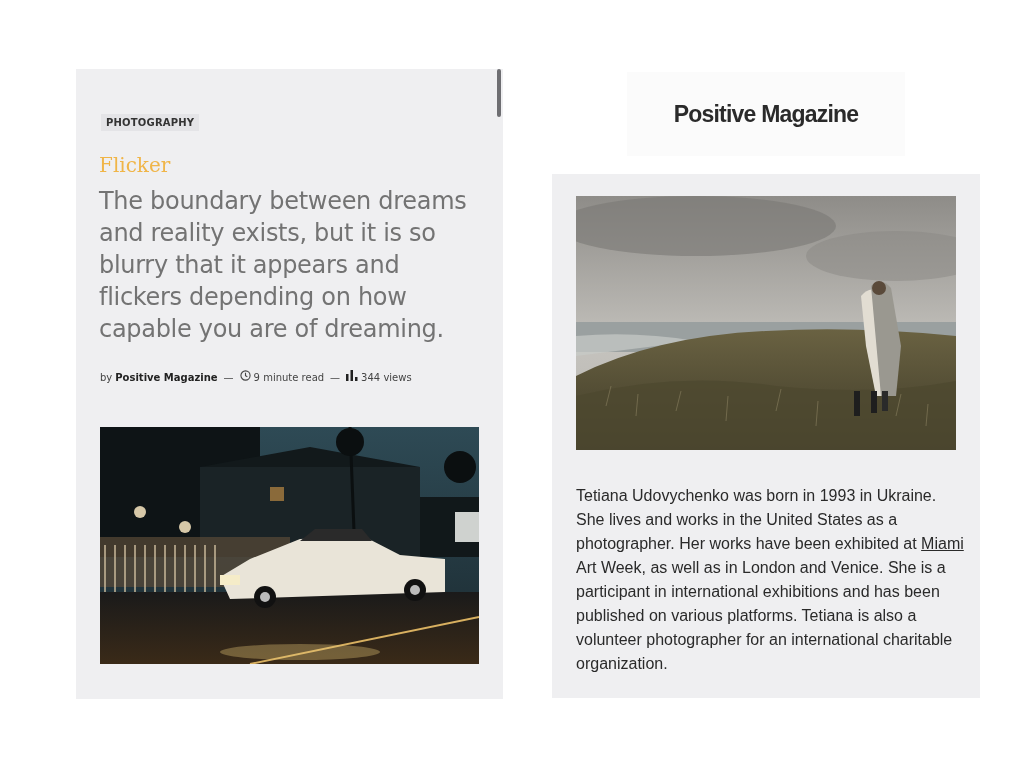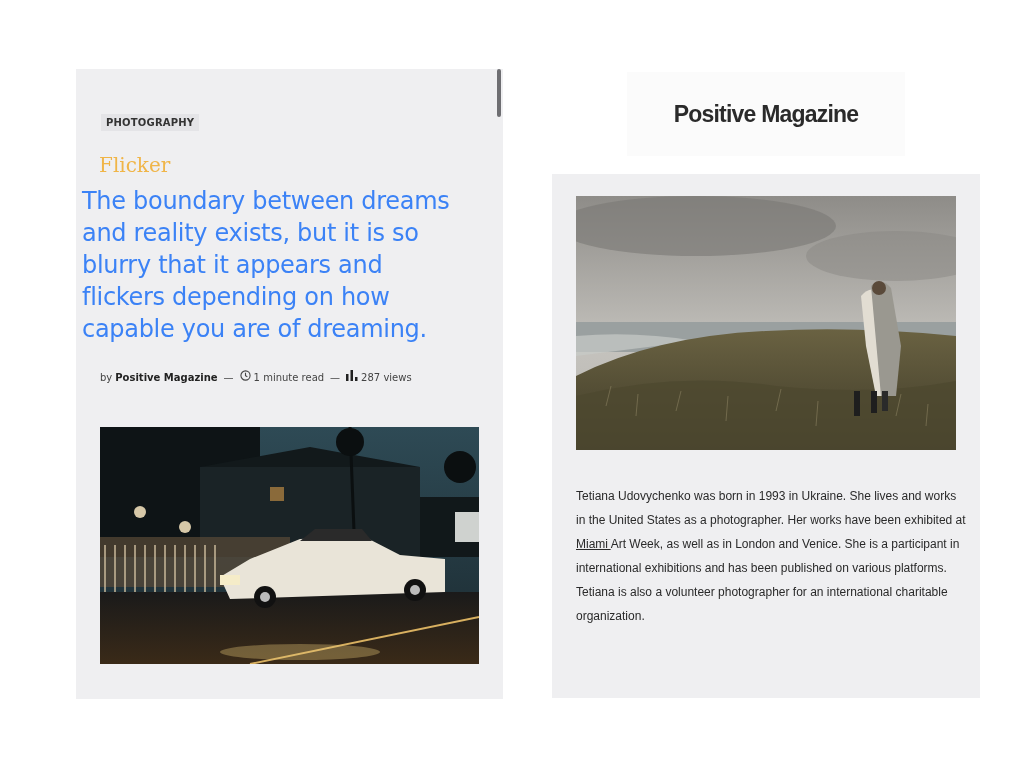--- a/index.html
+++ b/index.html
@@ -1,29 +1,29 @@
 <!DOCTYPE html>
 <html><head>
 <meta charset="utf-8">
 <style>
   html, body { margin:0; padding:0; }
   body { width:1024px; height:768px; background:#ffffff; position:relative; overflow:hidden; font-family:"Liberation Sans", sans-serif; }
   .left-panel { position:absolute; left:76px; top:69px; width:427px; height:630px; background:#efeff1; }
   .scrollbar { position:absolute; left:497px; top:69px; width:4px; height:48px; background:#6e6e72; border-radius:2px; }
   .tag { position:absolute; left:101px; top:114px; padding:3px 5px; background:#e4e4e7; font-family:"DejaVu Sans", sans-serif; font-weight:bold; font-size:10px; color:#333; letter-spacing:0.2px; }
   .title { position:absolute; left:99px; top:153px; font-family:"DejaVu Serif", serif; font-size:20px; color:#f0b548; }
-  .subtitle { position:absolute; left:82px; top:185px; width:390px; font-family:"DejaVu Sans", sans-serif; font-size:24px; line-height:32px; color:#3b82f6; letter-spacing:-0.3px; }
+  .subtitle { position:absolute; left:99px; top:185px; width:390px; font-family:"DejaVu Sans", sans-serif; font-size:24px; line-height:32px; color:#737373; letter-spacing:-0.3px; }
   .meta { position:absolute; left:100px; top:370px; font-family:"DejaVu Sans", sans-serif; font-size:10px; color:#444; display:flex; align-items:flex-end; gap:6px; white-space:nowrap; }
   .meta b { color:#222; }
   .photo-left { position:absolute; left:100px; top:427px; width:379px; height:237px; overflow:hidden; }
   .logo-box { position:absolute; left:627px; top:72px; width:278px; height:84px; background:#fbfbfb; display:flex; align-items:center; justify-content:center; }
   .logo-text { font-family:"Liberation Sans", sans-serif; font-weight:bold; font-size:23px; color:#2a2a2a; letter-spacing:-0.8px; }
   .right-panel { position:absolute; left:552px; top:174px; width:428px; height:524px; background:#efeff1; }
   .photo-right { position:absolute; left:576px; top:196px; width:380px; height:254px; overflow:hidden; }
-  .bio { position:absolute; left:576px; top:484px; width:390px; font-family:"Liberation Sans", sans-serif; font-size:12px; line-height:24px; color:#2a2a2a; }
+  .bio { position:absolute; left:576px; top:484px; width:390px; font-family:"Liberation Sans", sans-serif; font-size:16px; line-height:24px; color:#2a2a2a; }
   .bio a { color:#2a2a2a; text-decoration:underline; }
 </style>
 </head>
 <body>
 
 <div class="left-panel"></div>
 <div class="scrollbar"></div>
 
 <div class="tag">PHOTOGRAPHY</div>
 <div class="title">Flicker</div>
@@ -32,30 +32,30 @@
 <div class="meta">
   <span>by</span>
   <b style="margin-left:-3px;">Positive Magazine</b>
   <span>—</span>
   <span>
     <svg width="11" height="11" viewBox="0 0 12 12">
         <circle cx="6" cy="6" r="5" fill="none" stroke="#444" stroke-width="1.2"></circle>
         <path d="M6 3v3.2l2 1.2" fill="none" stroke="#444" stroke-width="1.2"></path>
       </svg>
   </span>
-  <span style="margin-left:-3px;">1 minute read</span>
+  <span style="margin-left:-3px;">9 minute read</span>
   <span>—</span>
   <span>
     <svg width="12" height="11" viewBox="0 0 12 11">
         <rect x="0" y="4" width="2.5" height="7" fill="#222"></rect>
         <rect x="4.5" y="0" width="2.5" height="11" fill="#222"></rect>
         <rect x="9" y="7" width="2.5" height="4" fill="#222"></rect>
       </svg>
   </span>
-  <span style="margin-left:-3px;">287 views</span>
+  <span style="margin-left:-3px;">344 views</span>
 </div>
 
 <div class="photo-left" title="vintage white car at night on palm-lined street">
   <svg width="379" height="237" viewBox="0 0 379 237">
     <defs>
       <linearGradient id="sky1" x1="0" y1="0" x2="0" y2="1">
           <stop offset="0" stop-color="#2e4a55"></stop>
           <stop offset="1" stop-color="#1b2a30"></stop>
         </linearGradient>
       <linearGradient id="road1" x1="0" y1="0" x2="0" y2="1">

